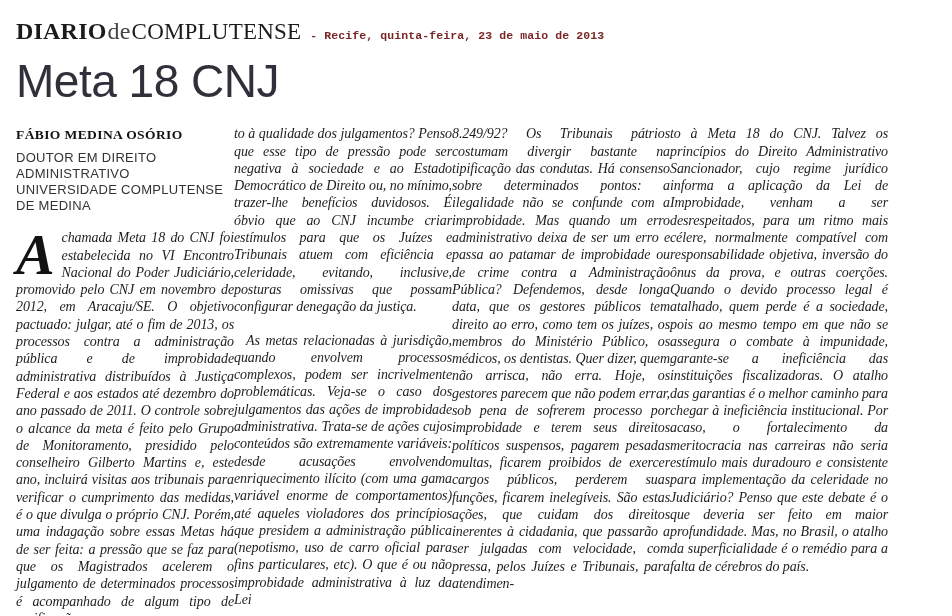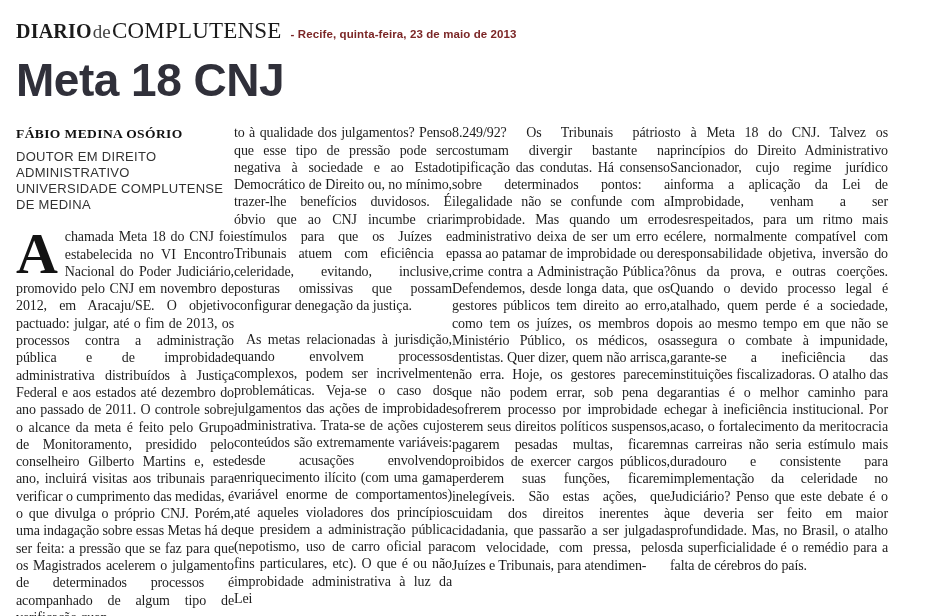--- a/index.html
+++ b/index.html
@@ -20,35 +20,35 @@
   .masthead {
     display: flex;
     align-items: baseline;
     white-space: nowrap;
   }
   .brand {
     font-family: "Liberation Serif", serif;
     color: #1b1b1b;
     letter-spacing: 0.2px;
   }
-  .brand-bold  { font-weight: 700; font-size: 20px; }
-  .brand-mid   { font-weight: 400; font-size: 19px; color: #444; padding: 0 1px; }
+  .brand-bold  { font-weight: 700; font-size: 24px; }
+  .brand-mid   { font-weight: 400; font-size: 24px; color: #444; padding: 0 1px; }
   .brand-rest  { font-weight: 400; font-size: 23px; }
   .dateline {
-    font-family: Liberation Sans, sans-serif;
+    font-family: Liberation Mono, monospace;
     font-size: 11.5px;
     font-weight: 700;
     color: #7b2626;
     margin-left: 9px;
     letter-spacing: 0.1px;
   }
   
   .headline {
     font-family: "Liberation Sans", sans-serif;
-    font-weight: 700;
+    font-weight: 400;
     font-size: 46px;
     line-height: 1.05;
     color: #30303a;
     letter-spacing: -0.5px;
     margin: 12px 0 0 0;
   }
   
   .columns {
     display: flex;
     gap: 0;
@@ -78,20 +78,21 @@
   }
   
   .body-text {
     font-family: "Liberation Serif", serif;
     font-size: 14px;
     line-height: 17.3px;
     color: #1d1d1d;
     letter-spacing: -0.1px;
     text-align: justify;
     margin: 0;
+    font-style: italic;
   }
   .lead-para { margin-top: 15px; }
   .drop-cap {
     float: left;
     font-family: "Liberation Serif", serif;
     font-weight: 700;
     font-size: 58px;
     line-height: 46px;
     color: #131313;
     padding: 3px 7px 0 0;

